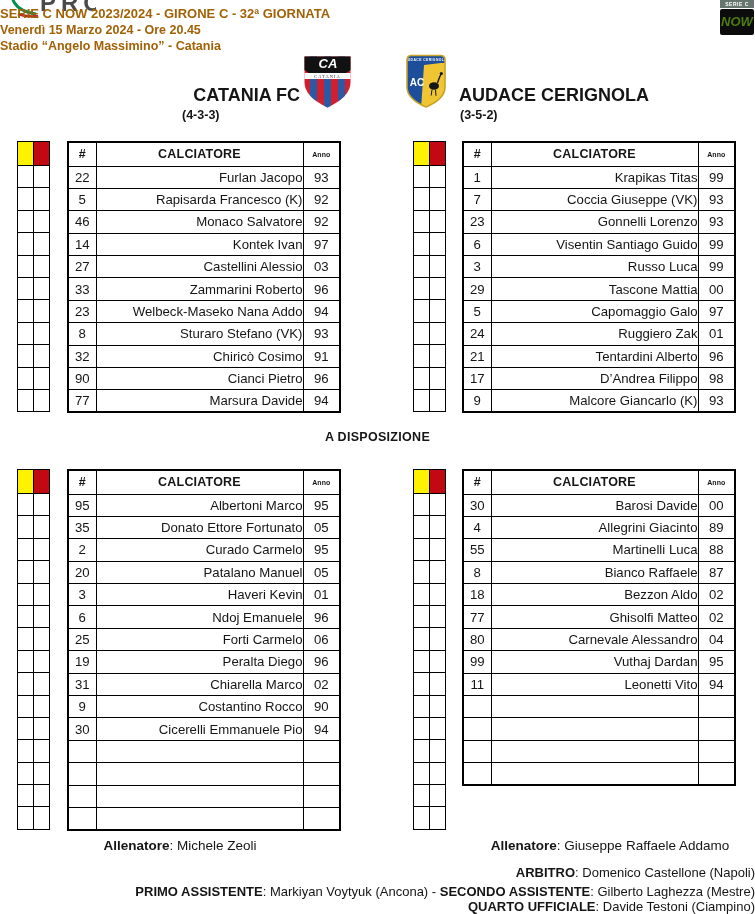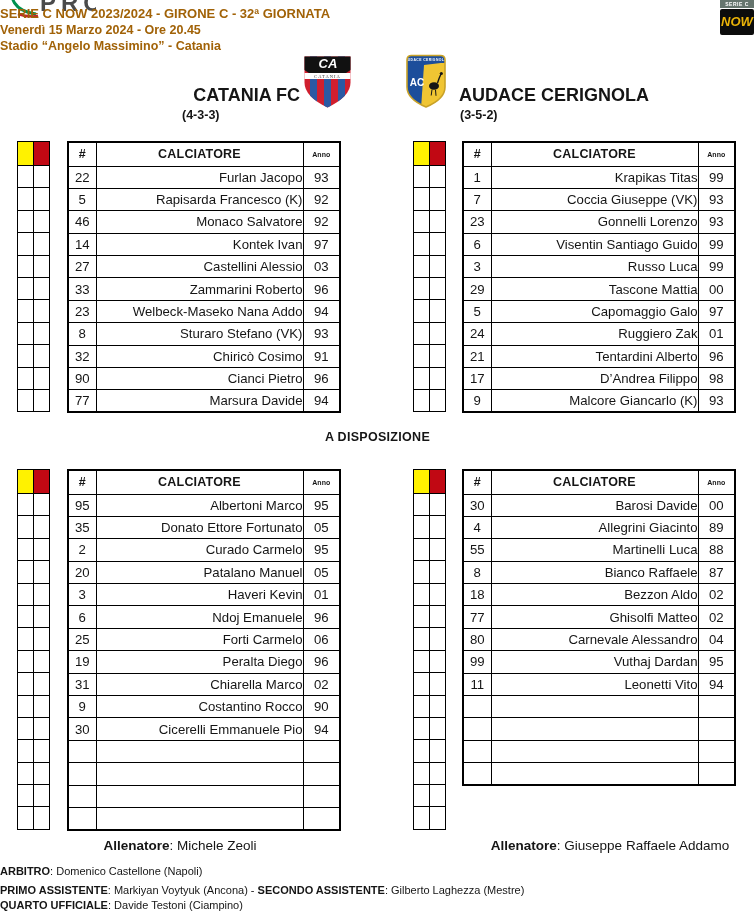--- a/index.html
+++ b/index.html
@@ -11,21 +11,21 @@
   
   .hline { position:absolute; left:0; right:16px; font-weight:bold; color:#a16207; white-space:nowrap; }
   #h1 { top:6px;  font-size:13px; }
   #h2 { top:23px; font-size:12.5px; }
   #h3 { top:39px; font-size:12.5px; }
 
   #legapro { position:absolute; left:6px; top:0; width:90px; height:18px; overflow:hidden; }
   #badge { position:absolute; left:720px; top:0; width:34px; height:38px; }
   #badge .serie { height:8px; background:var(--badge-gray); color:#fff; font-size:5px; line-height:8px;
                   text-align:center; letter-spacing:.5px; overflow:hidden; font-weight:bold; }
-  #badge .now   { margin-top:1px; height:26px; background:var(--badge-black); color:#eab308; font-style:italic;
+  #badge .now   { margin-top:1px; height:26px; background:var(--badge-black); color:#4d7c0f; font-style:italic;
                   font-weight:bold; font-size:13px; line-height:26px; text-align:center; border-radius:2px; }
 
   .crest { position:absolute; }
   #crest-home { left:303px; top:55px; }
   #crest-away { left:404px; top:53px; }
 
   #home-name { position:absolute; top:85px; left:140px; width:160px; text-align:right;
                font-size:18px; font-weight:bold; white-space:nowrap; }
   #away-name { position:absolute; top:85px; left:459px; font-size:18px; font-weight:bold; white-space:nowrap; }
   #home-form { position:absolute; top:108px; left:182px; font-size:12.5px; font-weight:bold; }
@@ -60,21 +60,21 @@
 
   #strip-home-bench { left:17px;  top:469px; }
   #tbl-home-bench   { left:67px;  top:469px; }
   #strip-away-bench { left:413px; top:469px; }
   #tbl-away-bench   { left:462px; top:469px; }
 
   
   .coach { position:absolute; top:838px; transform:translateX(-50%); font-size:13.5px; white-space:nowrap; }
   #coach-home { left:180px; }
   #coach-away { left:610px; }
-  .off { position:absolute; left:0; right:0; text-align:left; font-size:11px; white-space:nowrap; }
+  .off { position:absolute; left:0; right:0; text-align:right; font-size:13px; white-space:nowrap; }
   #off-ref    { top:865px; }
   #off-assist { top:884px; }
   #off-fourth { top:899px; }
 </style>
 </head>
 <body>
 
 <div class="page">
 
   <div id="legapro">

